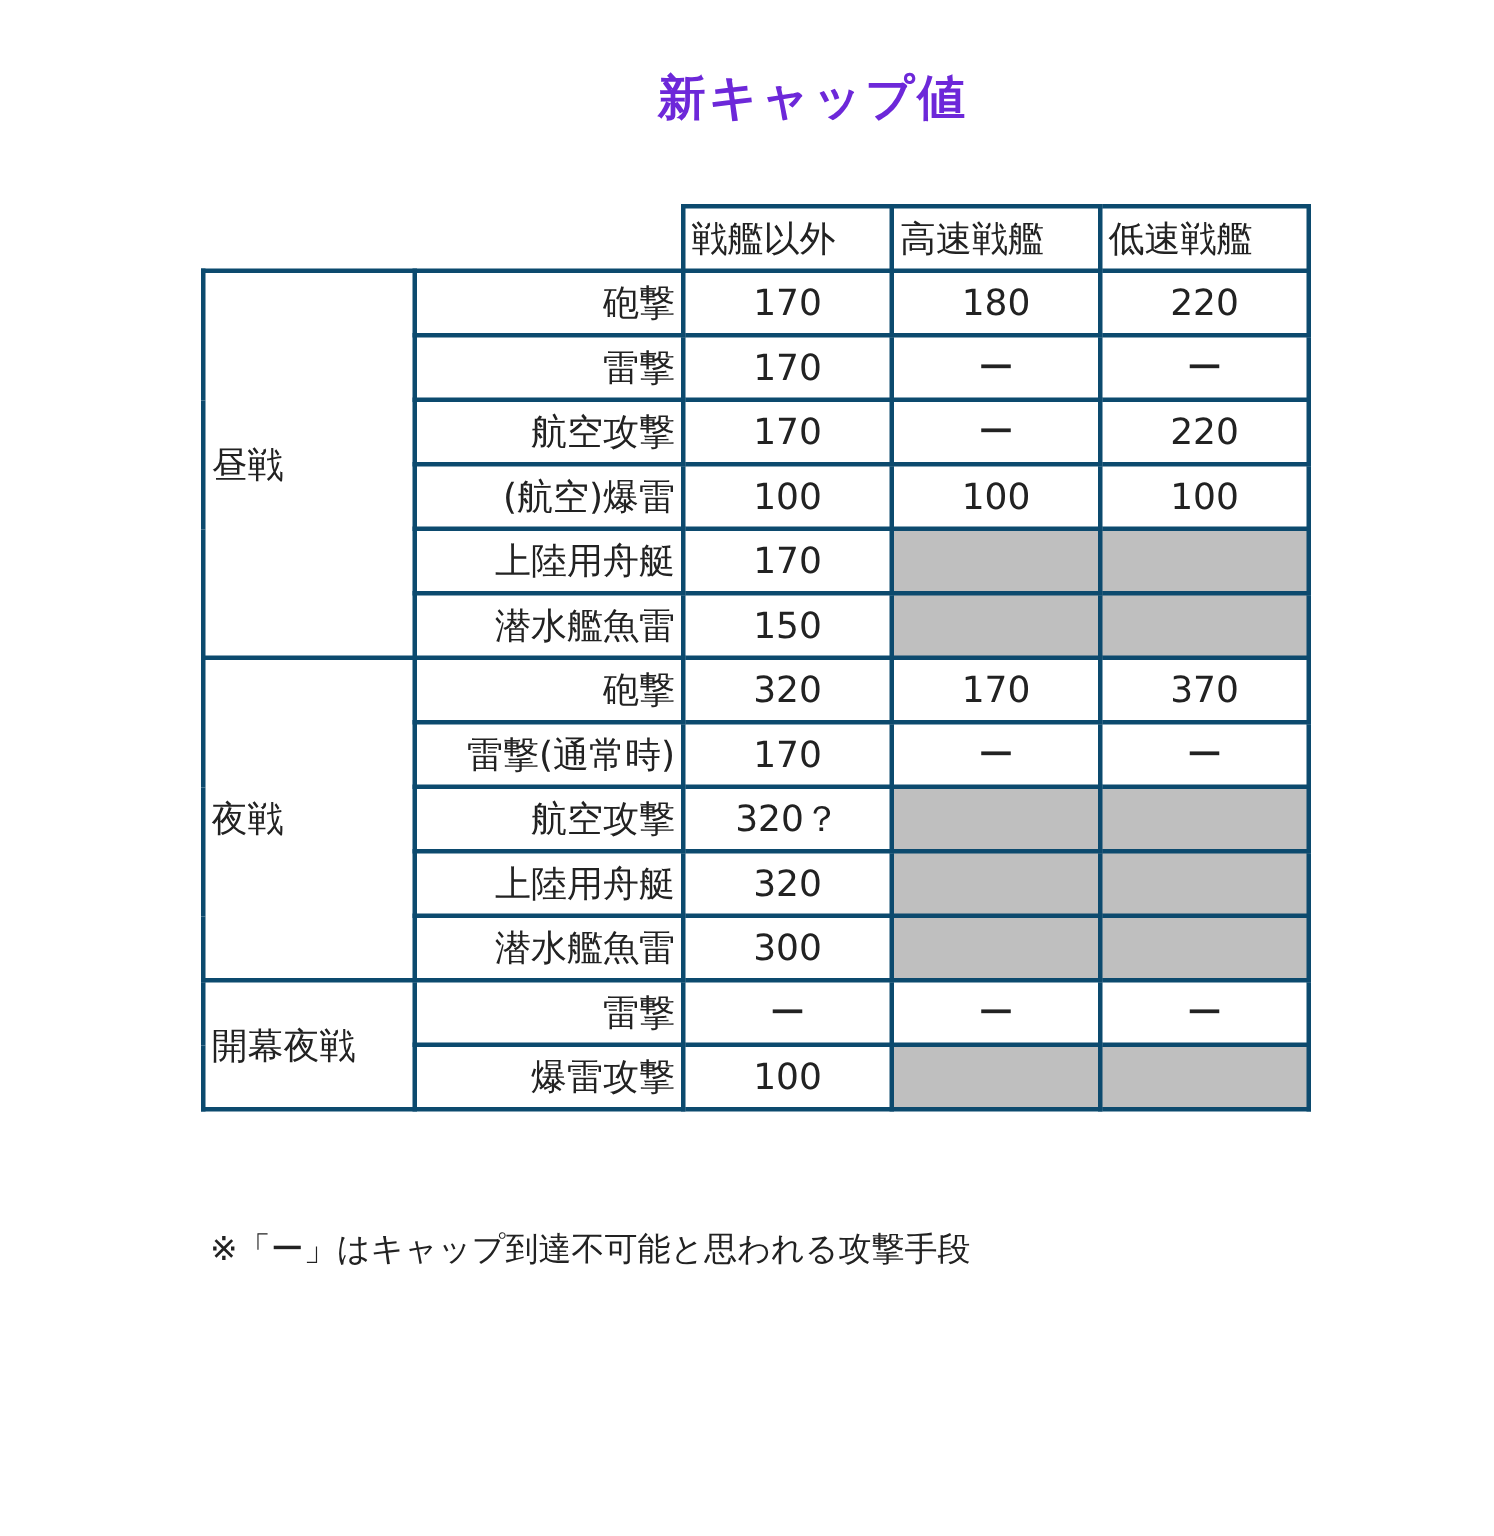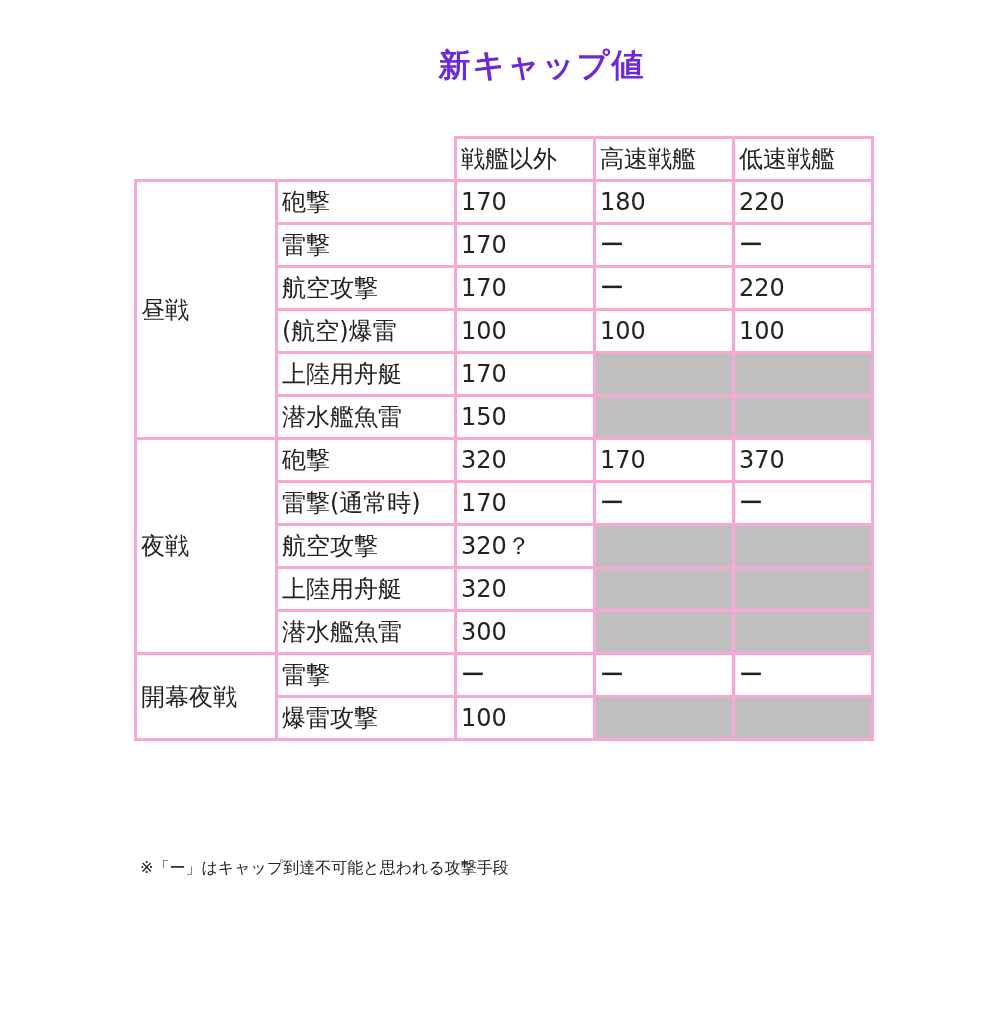--- a/index.html
+++ b/index.html
@@ -1,26 +1,26 @@
 <!DOCTYPE html>
 <html><head>
 <meta charset="utf-8">
 <style>
   html, body { margin: 0; padding: 0; background: #ffffff; }
   body { width: 996px; height: 1024px; position: relative; font-family: "DejaVu Sans", "Liberation Sans", sans-serif; color: #222; }
   .title { position: absolute; top: 44px; left: 0; width: 996px; text-align: center; font-size: 32px; font-weight: bold; color: #6d28d9; letter-spacing: 2px; margin-left: 44px; }
   table.cap { position: absolute; left: 134px; top: 136px; border-collapse: collapse; font-size: 24px; }
-  table.cap td { border: 3px solid #f9a8d4; height: 40px; padding: 0 4px; line-height: 40px; white-space: nowrap; }
+  table.cap td { border: 3px solid #0c4a6e; height: 40px; padding: 0 4px; line-height: 40px; white-space: nowrap; }
   td.blank { border: none !important; }
   td.group { width: 130px; text-align: left; }
-  td.attack { width: 168px; text-align: left; }
-  td.num { width: 128px; text-align: left; }
+  td.attack { width: 168px; text-align: right; }
+  td.num { width: 128px; text-align: center; }
   td.hdr { text-align: left; }
   td.gray { background: #bfbfbf; }
-  .notes { position: absolute; left: 140px; top: 846px; font-size: 16px; line-height: 44px; color: #222; }
+  .notes { position: absolute; left: 140px; top: 812px; font-size: 22px; line-height: 44px; color: #222; }
 </style>
 </head>
 <body>
 
 <div class="title">新キャップ値</div>
 
 <table class="cap">
   <tbody>
       <tr>
     <td class="blank group"></td>

